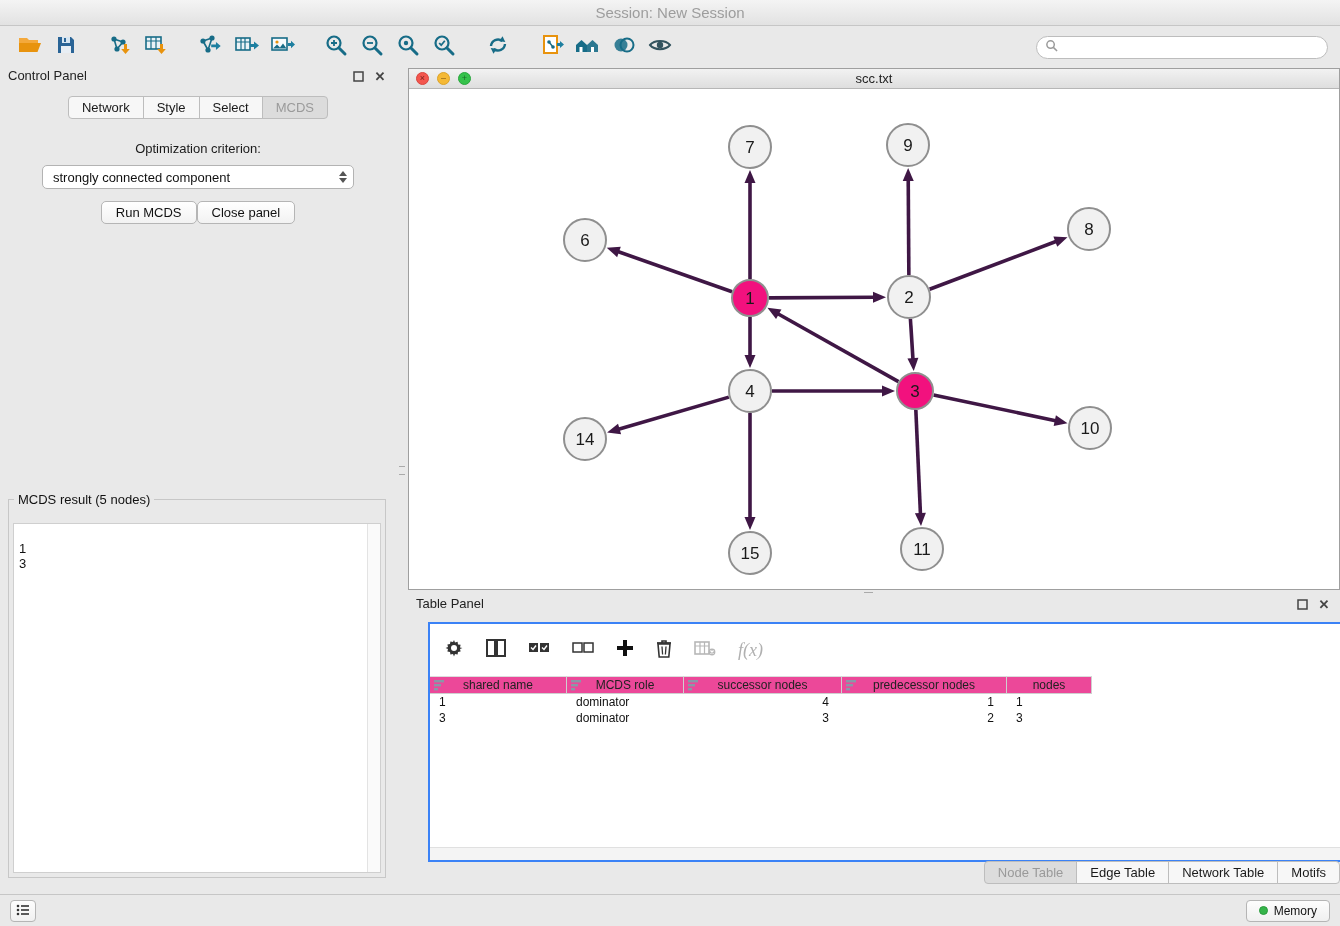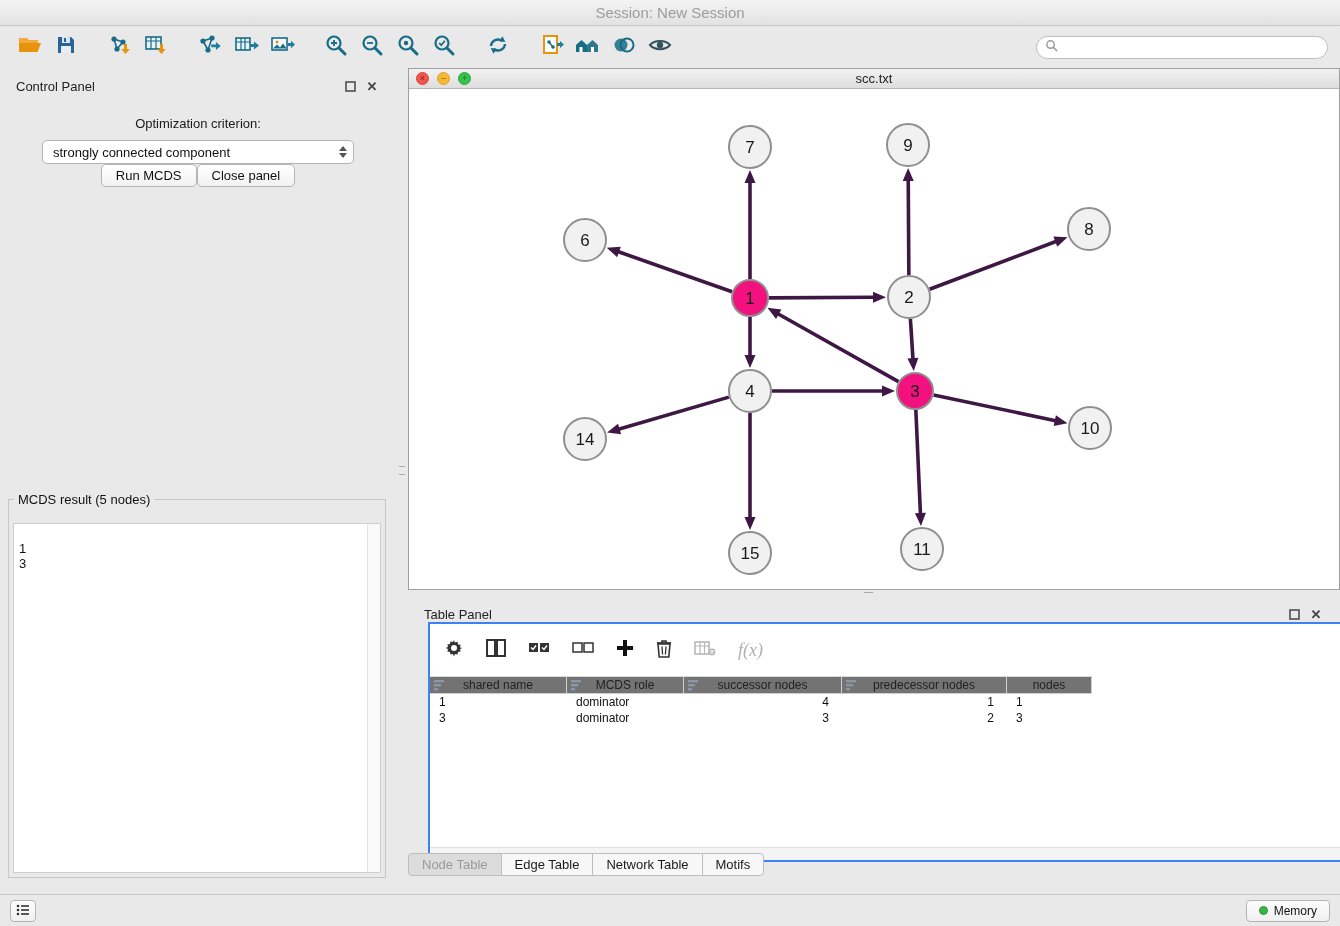--- a/index.html
+++ b/index.html
@@ -18,42 +18,42 @@
   .tbtn { width:36px; height:32px; display:flex; align-items:center; justify-content:center;
     border-radius:4px; cursor:default; }
   .tgap { width:18px; }
   .search-wrap { margin-left:auto; width:292px; height:23px; background:#fff;
     border:1px solid #bdbdbd; border-radius:12px; display:flex; align-items:center; padding:0 8px; }
   .search-wrap input { border:none; outline:none; flex:1; font-size:13px; background:transparent;
     font-family:"Liberation Sans",sans-serif; }
 
   
   .control-panel { position:absolute; top:68px; left:0; width:396px; height:826px; background:#e9e9e9; }
-  .panel-header { height:26px; display:flex; align-items:flex-end; padding:0 16px; font-size:13px; color:#222; }
+  .panel-header { height:26px; display:flex; align-items:flex-start; padding:0 8px; font-size:13px; color:#222; }
   .panel-header .ph-title { flex:1; }
   .winbtn { width:16px; height:16px; display:flex; align-items:center; justify-content:center;
     font-size:13px; color:#444; margin-left:6px; cursor:default; }
   .tabs { display:flex; justify-content:center; margin-top:2px; }
   .tab { border:1px solid #bdbdbd; margin-left:-1px; padding:3px 13px; font-size:13px;
     background:#f7f7f7; color:#1a1a1a; cursor:default; white-space:nowrap; }
   .tab:first-child { margin-left:0; border-top-left-radius:4px; border-bottom-left-radius:4px; }
   .tab:last-child { border-top-right-radius:4px; border-bottom-right-radius:4px; }
   .tab.active { background:#dcdcdc; color:#9a9a9a; }
 
   .opt-label { text-align:center; margin-top:22px; font-size:13px; color:#1a1a1a; }
   .dropdown { margin:9px auto 0 auto; width:312px; height:24px; background:#fff;
     border:1px solid #b3b3b3; border-radius:5px; display:flex; align-items:center;
     padding:0 6px 0 10px; font-size:13px; color:#111; }
   .dropdown .dd-text { flex:1; }
   .dd-arrows { display:flex; flex-direction:column; align-items:center; gap:2px; }
   .dd-arrows span { width:0; height:0; border-left:4px solid transparent; border-right:4px solid transparent; }
   .dd-up { border-bottom:5px solid #555; }
   .dd-down { border-top:5px solid #555; }
 
-  .btn-row { display:flex; justify-content:center; }
+  .btn-row { display:flex; justify-content:center; margin-top:12px; }
   .btn { background:linear-gradient(#ffffff,#f2f2f2); border:1px solid #b5b5b5; border-radius:5px;
     padding:3px 14px; font-size:13px; color:#111; cursor:default; }
 
   fieldset.result-fieldset { position:absolute; top:424px; left:8px; right:10px; bottom:16px;
     border:1px solid #c7c7c7; margin:0; padding:3px; }
   fieldset.result-fieldset legend { font-size:13px; color:#111; padding:0 4px; margin-left:2px; }
   .result-box { position:absolute; top:16px; left:4px; right:4px; bottom:4px; background:#fff;
     border:1px solid #cfcfcf; font-size:13px; color:#111; padding:2px 5px; white-space:pre-line; }
   .result-vscroll { position:absolute; top:0; right:0; bottom:0; width:13px;
     background:#fafafa; border-left:1px solid #e3e3e3; }
@@ -80,27 +80,27 @@
   .net-canvas svg { position:absolute; top:0; left:0; }
 
   
   .table-panel { position:absolute; top:596px; left:408px; width:932px; height:292px; background:#e9e9e9; }
   .table-white { position:absolute; top:26px; left:20px; width:916px; height:240px; background:#fff;
     border:2px solid #3b82f6; }
   .ttoolbar { height:52px; display:flex; align-items:center; gap:22px; padding:0 14px; }
   .ttbtn { display:flex; align-items:center; justify-content:center; cursor:default; }
   .fx { font-family:"Liberation Serif", serif; font-style:italic; font-size:18px; color:#b0b0b0; }
   .thead { display:flex; height:18px; font-size:12px; color:#222; }
-  .th { position:relative; background:#737373; border-right:1px solid #cfcfcf; border-top:1px solid #dcdcdc;
+  .th { position:relative; background:#ec4899; border-right:1px solid #cfcfcf; border-top:1px solid #dcdcdc;
     border-bottom:1px solid #cfcfcf; display:flex; align-items:center; justify-content:center; }
   .th .sort-ic { position:absolute; left:4px; top:3px; }
   .trow { display:flex; height:16px; font-size:12px; color:#111; line-height:16px; }
   .td { overflow:hidden; white-space:nowrap; }
   .hscroll { position:absolute; left:0; right:0; bottom:0; height:13px; background:#f4f4f4; border-top:1px solid #e0e0e0; }
-  .table-tabs { position:absolute; bottom:12px; left:0; right:0; display:flex; justify-content:flex-start;margin-top:22px; }
+  .table-tabs { position:absolute; bottom:4px; left:0; right:0; display:flex; justify-content:flex-end;margin-top:22px; }
 
   
   .statusbar { position:absolute; bottom:0; left:0; right:0; height:32px; background:#e9e9e9;
     border-top:1px solid #c6c6c6; display:flex; align-items:center; padding:0 10px; }
   .list-btn { width:26px; height:22px; border:1px solid #b5b5b5; border-radius:4px;
     background:linear-gradient(#fdfdfd,#f0f0f0); display:flex; align-items:center; justify-content:center; }
   .memory-btn { margin-left:auto; display:flex; align-items:center; gap:6px; border:1px solid #b5b5b5;
     border-radius:4px; background:linear-gradient(#fdfdfd,#f0f0f0); padding:3px 12px; font-size:12px; color:#111; }
   .mem-dot { width:9px; height:9px; border-radius:50%; background:#35b44a; border:1px solid #2a9a3c; }
 </style>
@@ -284,20 +284,26 @@
   <div class="control-panel">
     <div class="panel-header">
       <span class="ph-title">Control Panel</span>
       <span class="winbtn">
         <svg width="11" height="11" viewBox="0 0 11 11">
             <rect x="1" y="1" width="9" height="9" fill="none" stroke="#444" stroke-width="1.5"></rect>
           </svg>
       </span>
       <span class="winbtn" style="font-weight:bold;">✕</span>
     </div>
+    <div class="tabs" id="cp-tabs">
+        <div class="tab">Network</div>
+        <div class="tab">Style</div>
+        <div class="tab">Select</div>
+        <div class="tab active">MCDS</div>
+      </div>
 
     <div class="opt-label">Optimization criterion:</div>
     <div class="dropdown">
       <span class="dd-text">strongly connected component</span>
       <span class="dd-arrows">
           <span class="dd-up"></span>
           <span class="dd-down"></span>
         </span>
     </div>
     <div class="btn-row">

